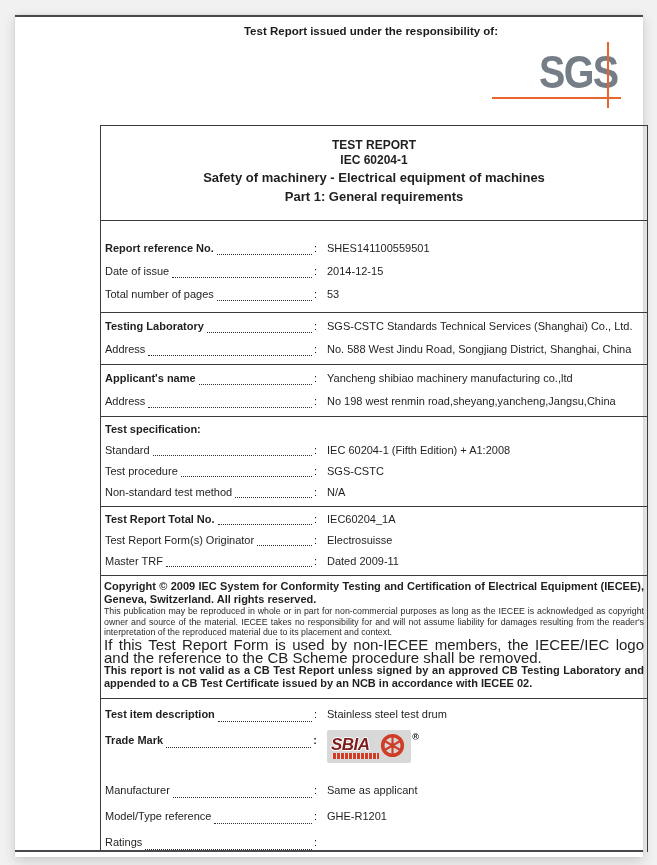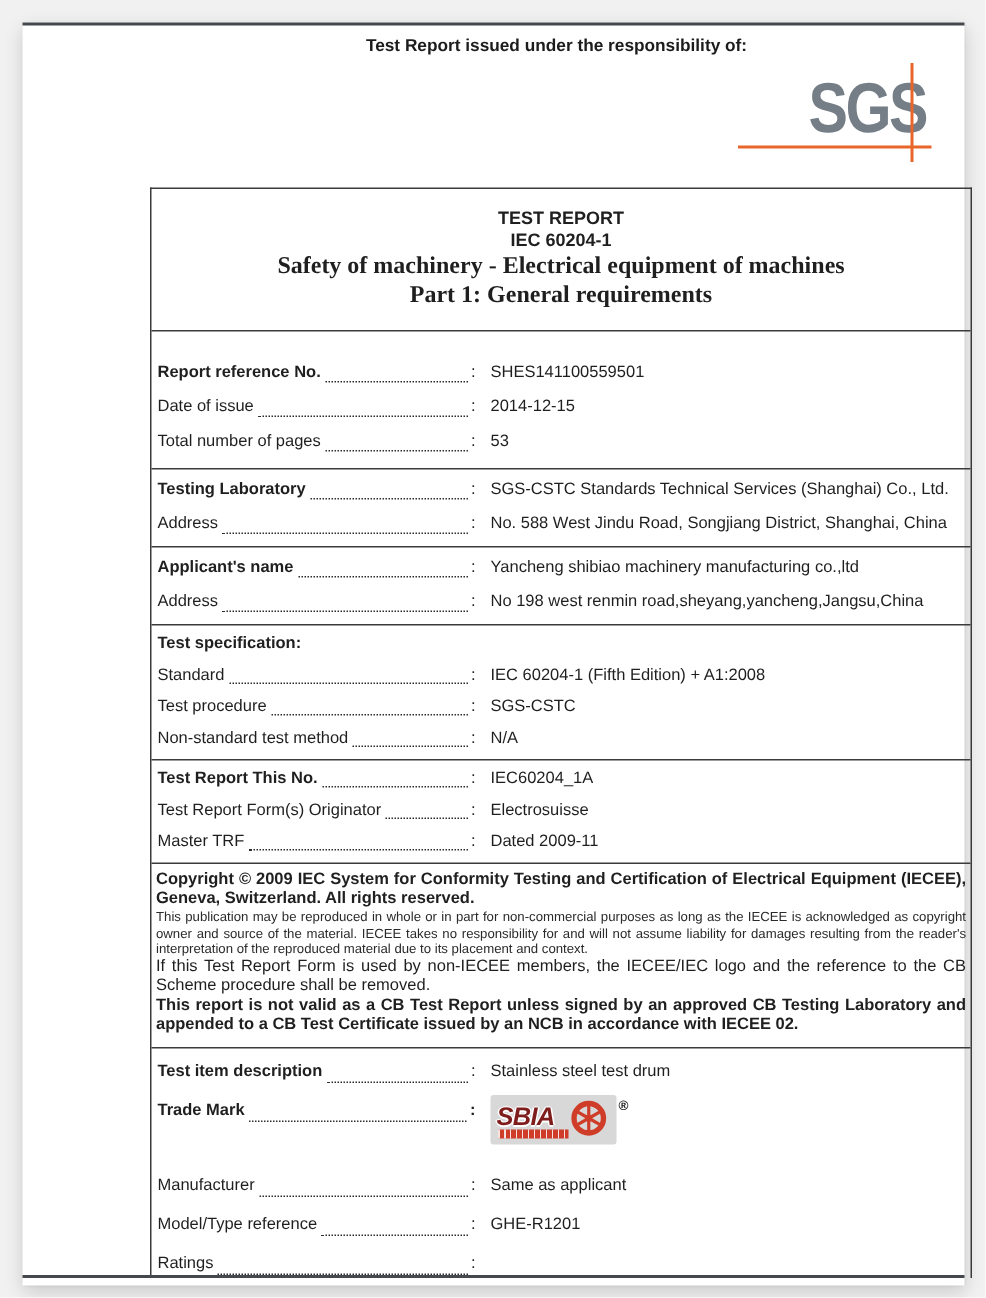--- a/index.html
+++ b/index.html
@@ -47,21 +47,21 @@
     width:548px; height:727px;
     border:1.5px solid #3b3b3b; border-bottom:none;
     display:flex; flex-direction:column;
     font-size:11px; color:#1f1f1f;
   }
   .sec { border-top:1.5px solid #3b3b3b; padding:2px 4px 3px 4px; }
   .sec:first-child { border-top:none; }
 
   .title-block { text-align:center; padding:12px 0 14px 0; border-top:none; }
   .t-sm { font-size:12px; font-weight:bold; line-height:15px; }
-  .t-lg { font-size:16px; font-weight:bold; line-height:19px;font-family:Liberation Serif, serif; }
+  .t-lg { font-size:13px; font-weight:bold; line-height:19px; }
 
   .sec-pad-top { padding-top:16px; padding-bottom:6px; }
 
   .row { display:flex; line-height:23px; }
   .tight .row { line-height:21px; }
   .last-sec .row { line-height:26px; }
   .lab { width:212px; min-width:212px; display:flex; }
   .lab-text { white-space:nowrap; }
   .bold .lab-text { font-weight:bold; }
   .dots {
@@ -70,21 +70,21 @@
     align-self:flex-end; margin:0 2px 5px 3px;
   }
   .colon { white-space:pre; }
   .val { flex:1; padding-left:10px; white-space:nowrap; overflow:hidden; }
 
   
   .copyright { padding:4px 3px 8px 3px; }
   .copyright p { text-align:justify; }
   .cp-bold { font-size:11px; line-height:13px; font-weight:bold; }
   .cp-small { font-size:8.8px; line-height:10.6px; color:#2a2a2a; }
-  .cp-normal { font-size:11px; line-height:13px; }
+  .cp-normal { font-size:15px; line-height:13px; }
 
   
   .tm-row { height:50px; align-items:flex-start; }
   .tm-row .lab { line-height:26px;font-weight:bold; }
   .tm-logo { position:relative; display:inline-block; margin-top:3px; }
   .tm-box {
     position:relative; width:84px; height:33px;
     background:#d8d8d8; border-radius:2px;
   }
   .tm-text {
@@ -218,21 +218,21 @@
               <span class="dots"></span>
               <span class="colon">:</span>
             </div>
           <div class="val">N/A</div>
         </div>
       </div>
 
       <div class="sec tight">
         <div class="row bold">
           <div class="lab">
-              <span class="lab-text">Test Report This No.</span>
+              <span class="lab-text">Test Report Total No.</span>
               <span class="dots"></span>
               <span class="colon">:</span>
             </div>
           <div class="val">IEC60204_1A</div>
         </div>
         <div class="row">
           <div class="lab">
               <span class="lab-text">Test Report Form(s) Originator</span>
               <span class="dots"></span>
               <span class="colon">:</span>

